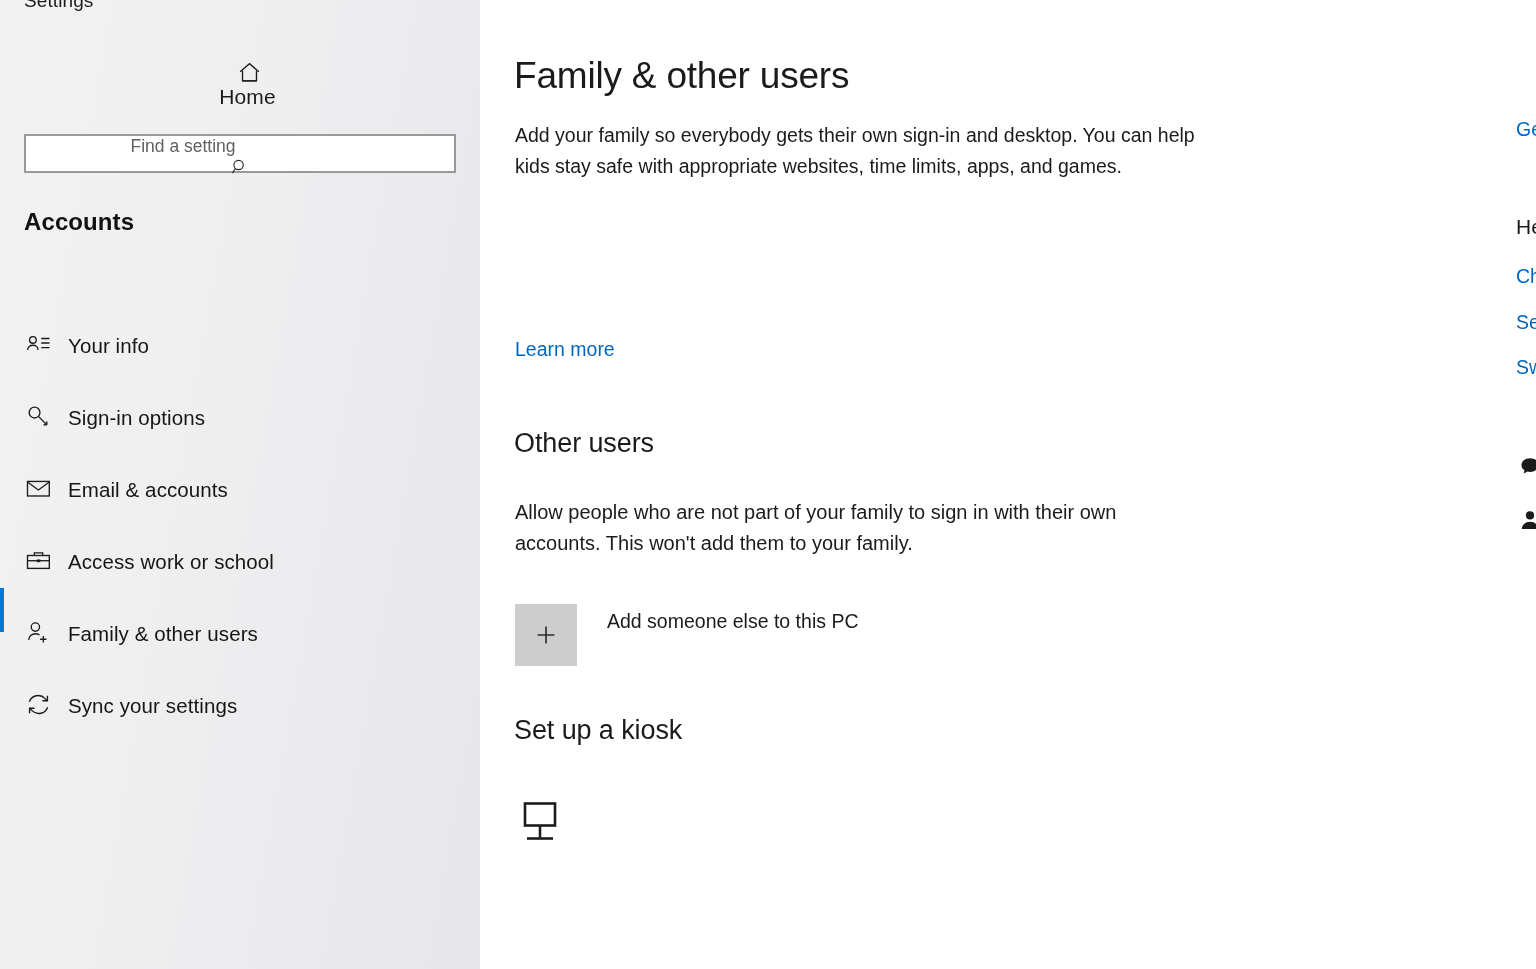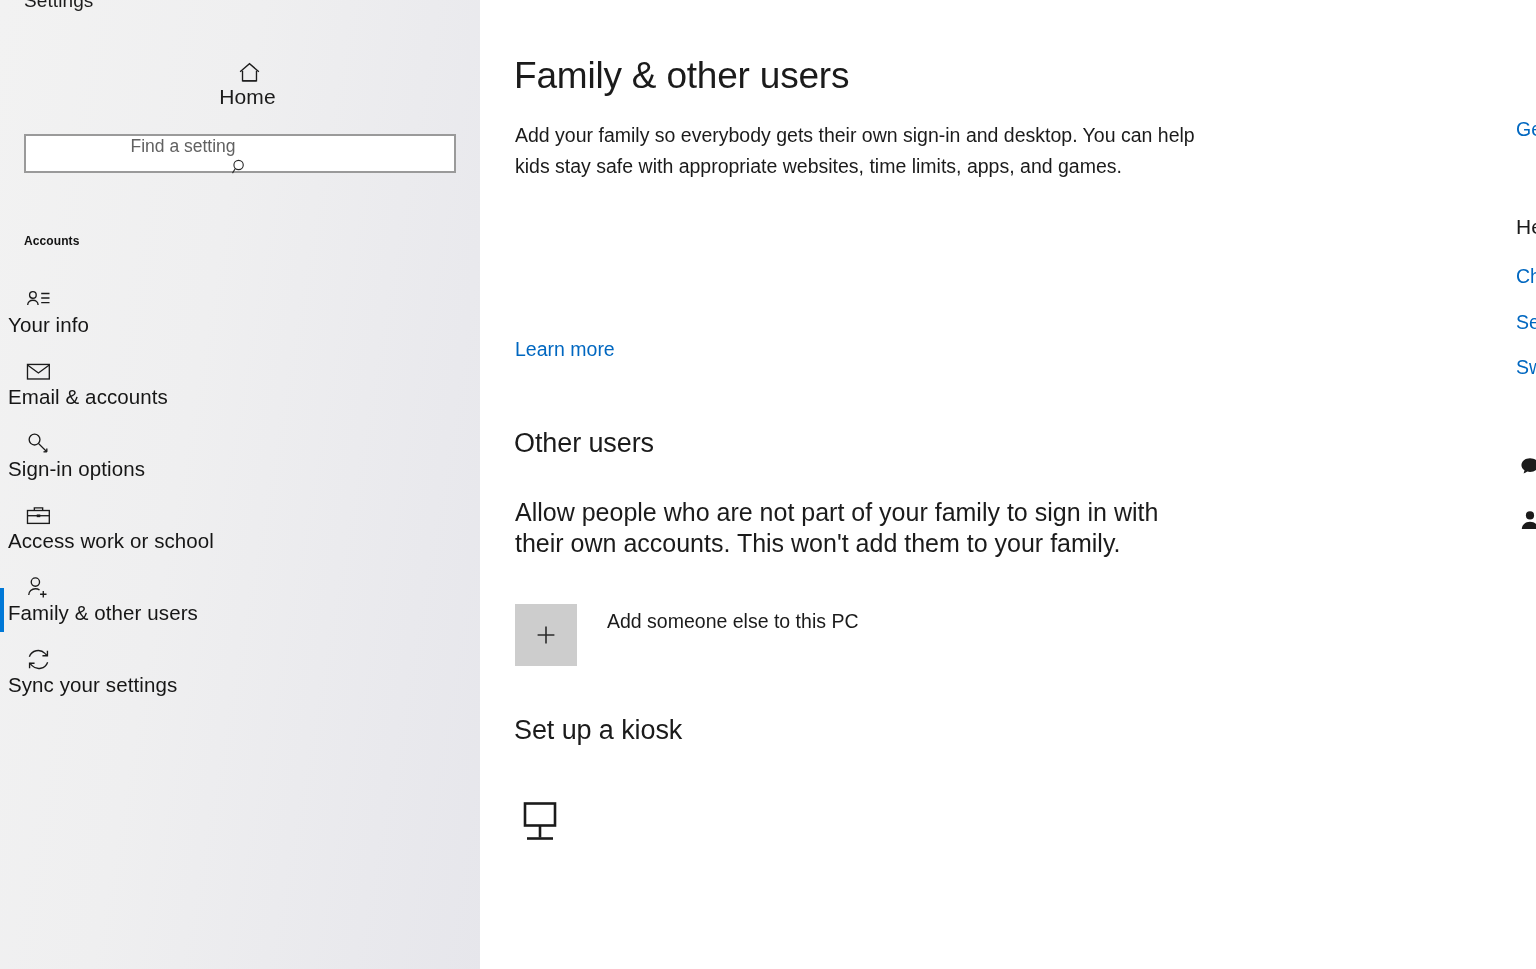--- a/index.html
+++ b/index.html
@@ -96,41 +96,39 @@
     display: flex;
     align-items: center;
     justify-content: center;
     color: #2b2b2b;
   }
 
   .section-head {
     position: absolute;
     left: 24px;
     top: 208px;
-    font-size: 12px;
+    font-size: 24px;
     font-weight: bold;
     color: #121212;
     letter-spacing: .1px;
-    margin-top: 26px;
   }
 
   #navlist {
     position: absolute;
     left: 0;
     top: 286px;
     width: 480px;
   }
   .nav-item {
     position: relative;
     width: 480px;
     height: 72px;
     display: flex;
-    align-items: flex-start;
-    cursor: default;
-    flex-direction: column;
+    align-items: flex-end;
+    cursor: default;
   }
   .nav-item .sel-bar {
     position: absolute;
     left: 0;
     top: 14px;
     width: 4px;
     height: 44px;
     background: #0078d7;
     display: none;
   }
@@ -218,21 +216,21 @@
     font-size: 27px;
     font-weight: normal;
     color: #1b1b1b;
     letter-spacing: -.1px;
   }
 
   .para {
     position: absolute;
     left: 35px;
     width: 680px;
-    font-size: 25px;
+    font-size: 20px;
     line-height: 30.5px;
     color: #1b1b1b;
   }
 
   .kiosk-row {
     position: absolute;
     left: 518px;
     top: 792px;
     display: flex;
     align-items: flex-start;
@@ -334,38 +332,38 @@
             <path d="M15.6 7.2h8M15.6 11.6h8M15.6 16h8"></path>
           </svg>
         </span>
         <span class="lbl">Your info</span>
       </div>
 
       <div class="nav-item">
 
         <span class="ico">
           <svg width="27" height="27" viewBox="0 0 26 26" fill="none" stroke="currentColor" stroke-width="1.3">
-            <rect x="2.4" y="6.2" width="21" height="14"></rect>
-            <path d="M2.4 6.8 12.9 14.4 23.4 6.8"></path>
-          </svg>
-        </span>
-        <span class="lbl">Email &amp; accounts</span>
-      </div>
-
-      <div class="nav-item">
-
-        <span class="ico">
-          <svg width="27" height="27" viewBox="0 0 26 26" fill="none" stroke="currentColor" stroke-width="1.3">
             <circle cx="9.2" cy="9.2" r="5.2"></circle>
             <path d="M12.9 12.9 21 21"></path>
             <path d="M21 21v-3.2"></path>
             <path d="M21 21h-3.2"></path>
           </svg>
         </span>
         <span class="lbl">Sign-in options</span>
+      </div>
+
+      <div class="nav-item">
+
+        <span class="ico">
+          <svg width="27" height="27" viewBox="0 0 26 26" fill="none" stroke="currentColor" stroke-width="1.3">
+            <rect x="2.4" y="6.2" width="21" height="14"></rect>
+            <path d="M2.4 6.8 12.9 14.4 23.4 6.8"></path>
+          </svg>
+        </span>
+        <span class="lbl">Email &amp; accounts</span>
       </div>
 
       <div class="nav-item">
 
         <span class="ico">
           <svg width="27" height="27" viewBox="0 0 26 26" fill="none" stroke="currentColor" stroke-width="1.3">
             <rect x="2.4" y="8.2" width="21" height="12.4"></rect>
             <path d="M9 8.2V5.6h8v2.6"></path>
             <path d="M2.4 13.2h21"></path>
             <rect x="11.3" y="12" width="3.4" height="2.6" fill="currentColor" stroke="none"></rect>

